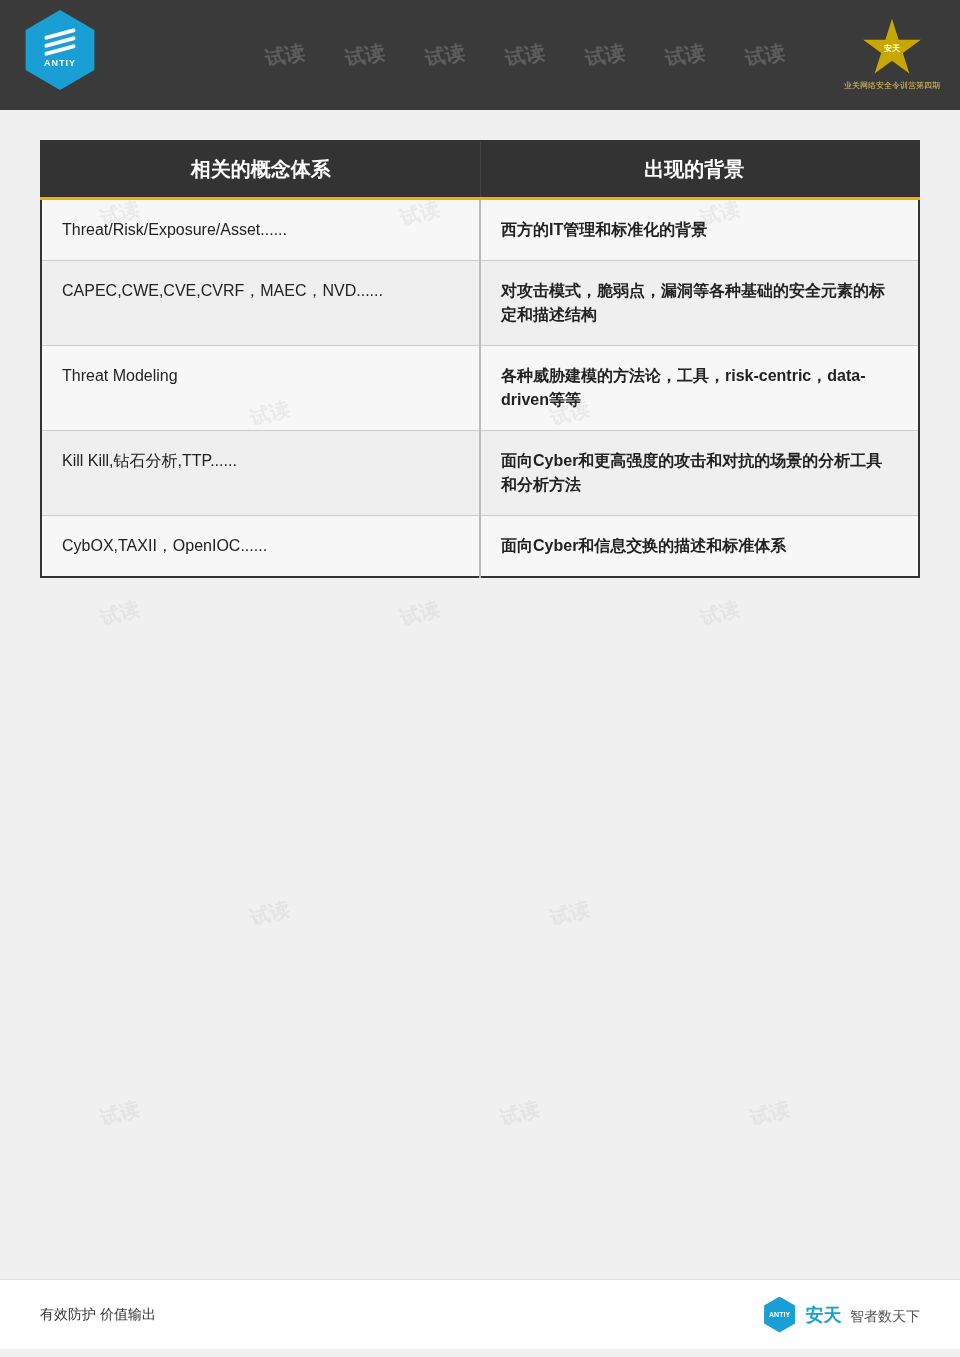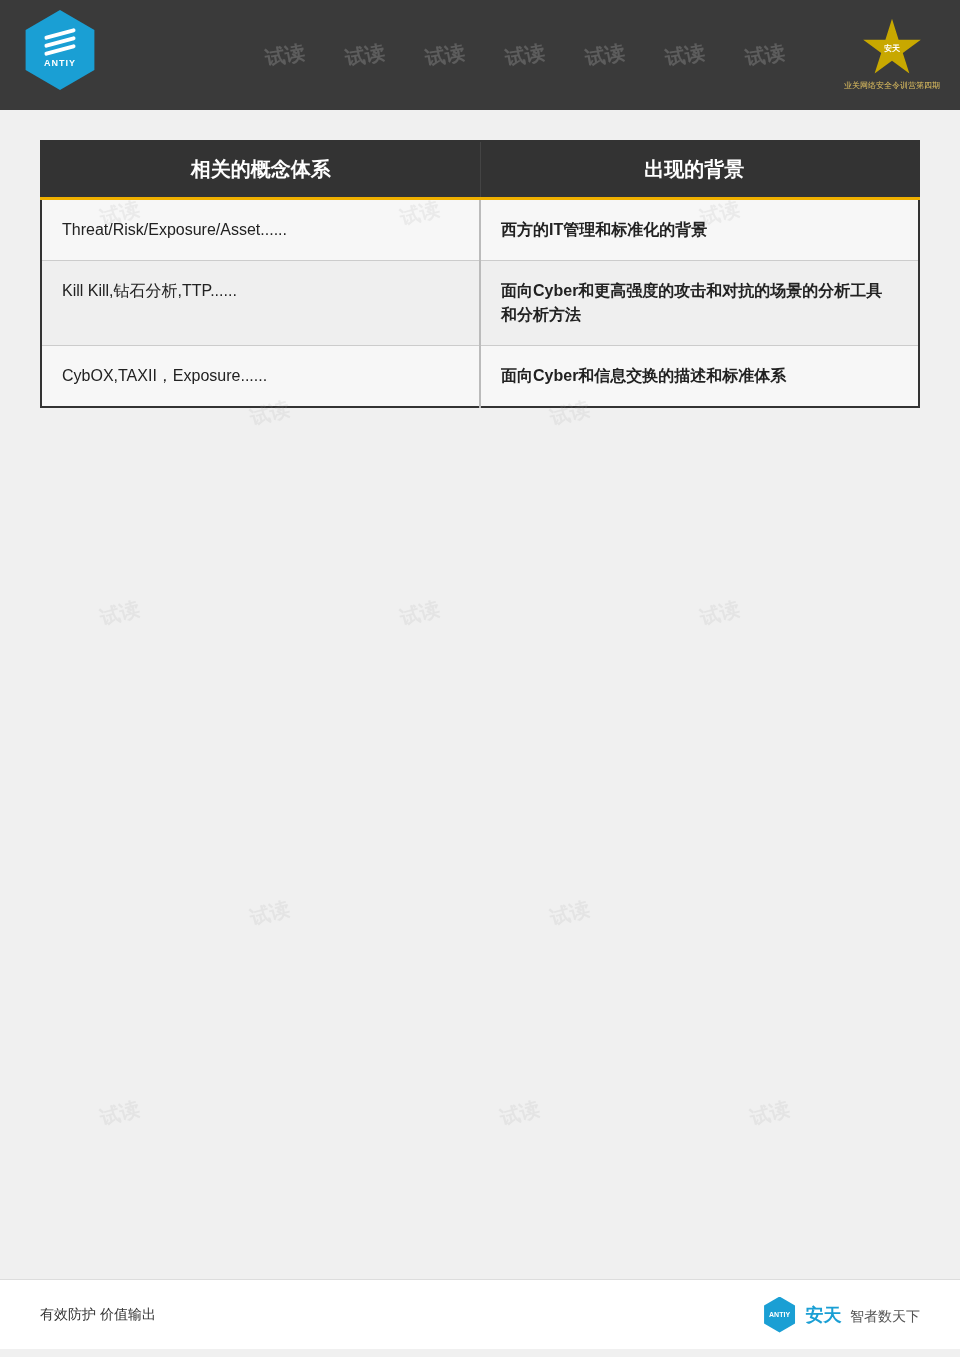--- a/index.html
+++ b/index.html
@@ -270,25 +270,33 @@
         <th class="table-header-cell left-header">相关的概念体系</th>
         <th class="table-header-cell right-header">出现的背景</th>
       </tr>
     </thead>
     <tbody id="table-body">
     <tr class="table-data-row">
           <td class="table-cell left-cell">Threat/Risk/Exposure/Asset......</td>
           <td class="table-cell right-cell">西方的IT管理和标准化的背景</td>
         </tr>
         <tr class="table-data-row">
+          <td class="table-cell left-cell">CAPEC,CWE,CVE,CVRF，MAEC，NVD......</td>
+          <td class="table-cell right-cell">对攻击模式，脆弱点，漏洞等各种基础的安全元素的标定和描述结构</td>
+        </tr>
+        <tr class="table-data-row">
+          <td class="table-cell left-cell">Threat Modeling</td>
+          <td class="table-cell right-cell">各种威胁建模的方法论，工具，risk-centric，data-driven等等</td>
+        </tr>
+        <tr class="table-data-row">
           <td class="table-cell left-cell">Kill Kill,钻石分析,TTP......</td>
           <td class="table-cell right-cell">面向Cyber和更高强度的攻击和对抗的场景的分析工具和分析方法</td>
         </tr>
         <tr class="table-data-row">
-          <td class="table-cell left-cell">CybOX,TAXII，Exposure......</td>
+          <td class="table-cell left-cell">CybOX,TAXII，OpenIOC......</td>
           <td class="table-cell right-cell">面向Cyber和信息交换的描述和标准体系</td>
         </tr>
       </tbody>
   </table>
 
 </div>
 
 <div class="body-watermark" style="top:200px; left:100px;">试读</div>
 <div class="body-watermark" style="top:200px; left:400px;">试读</div>
 <div class="body-watermark" style="top:200px; left:700px;">试读</div>

